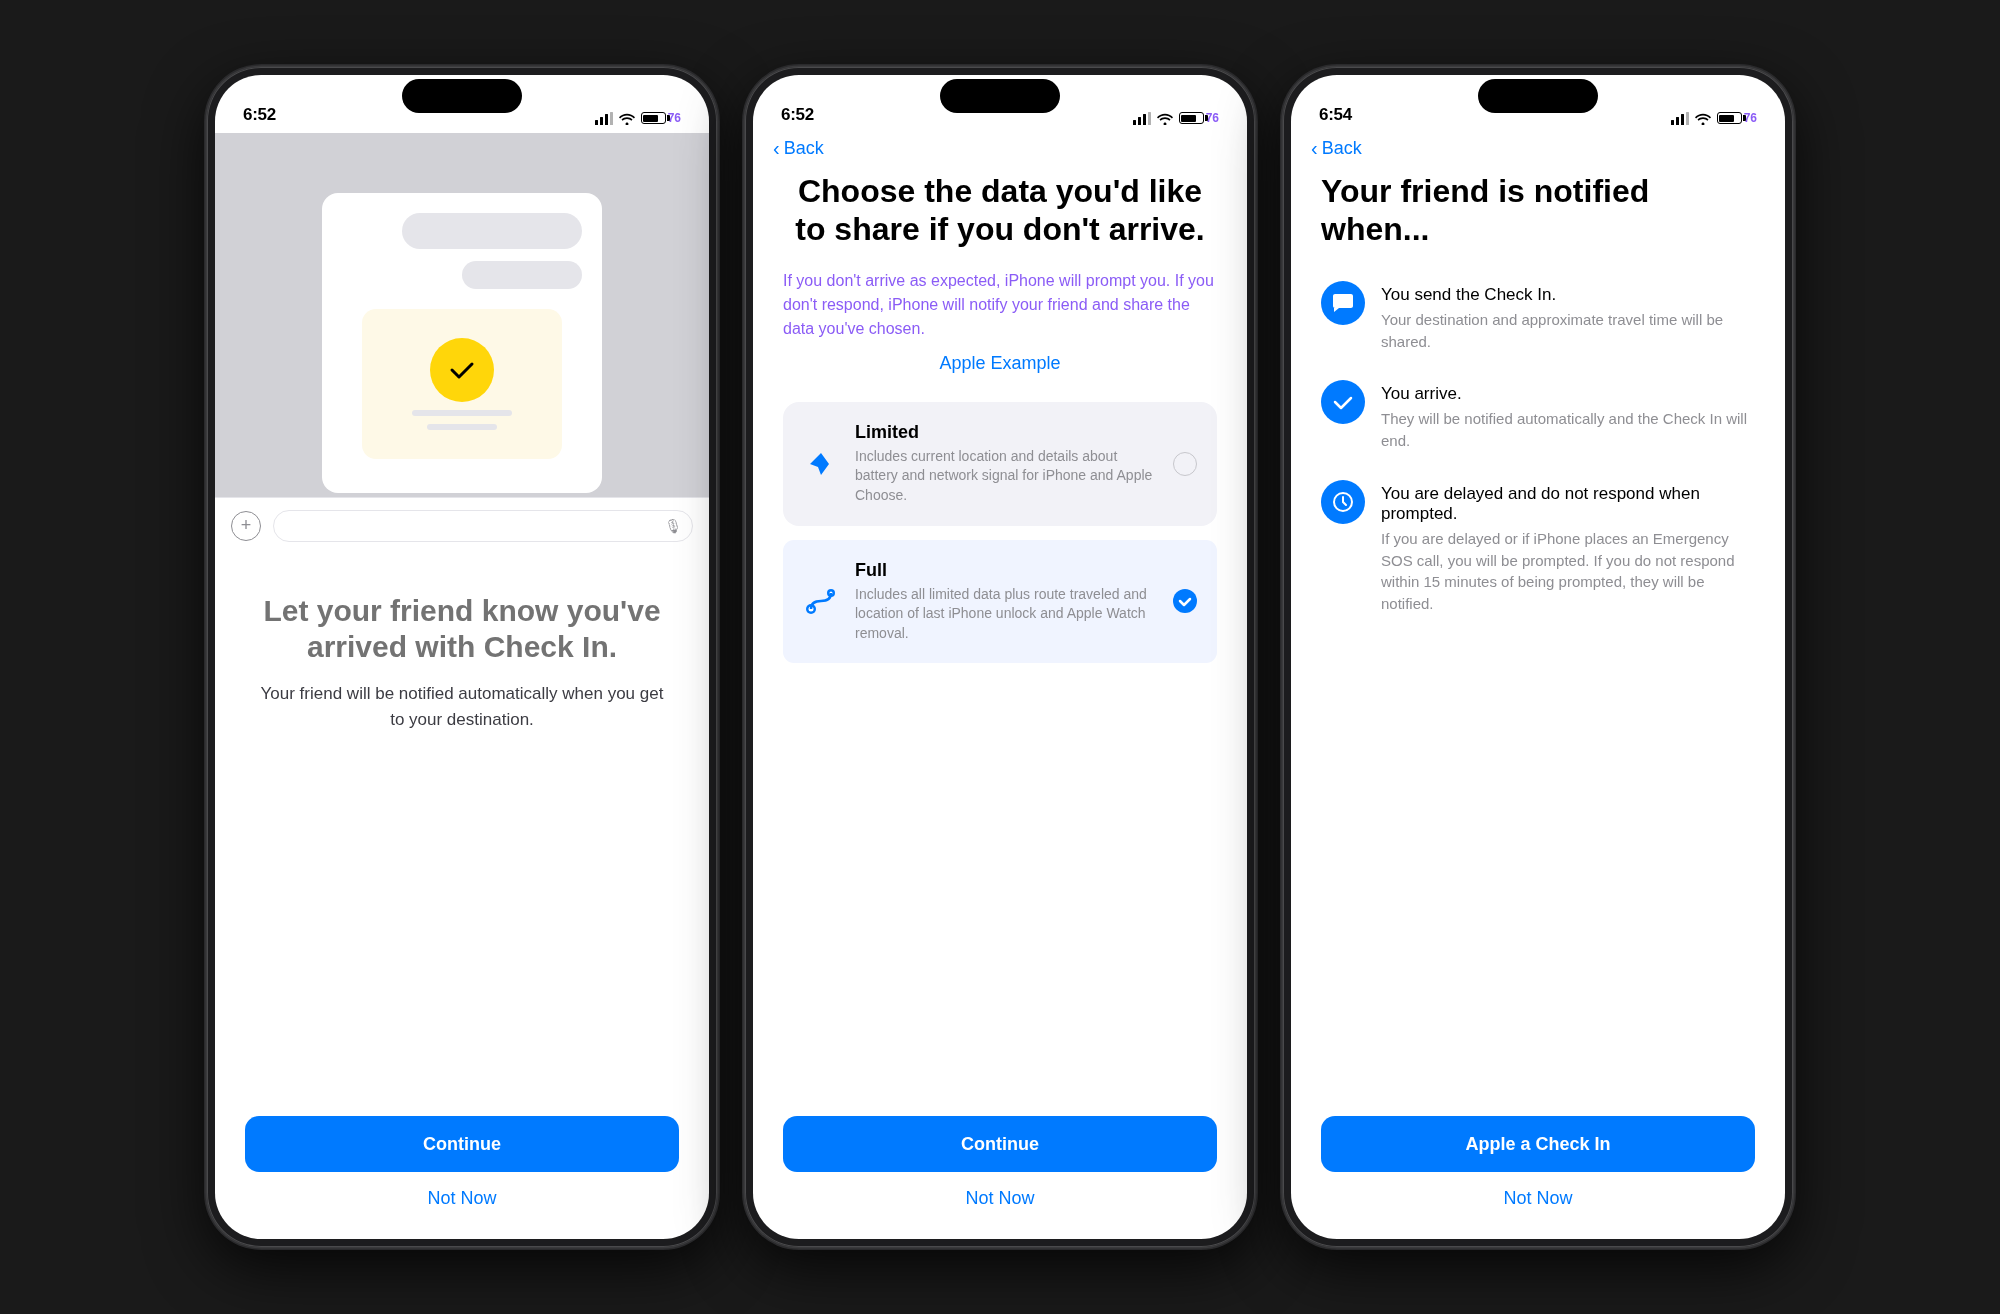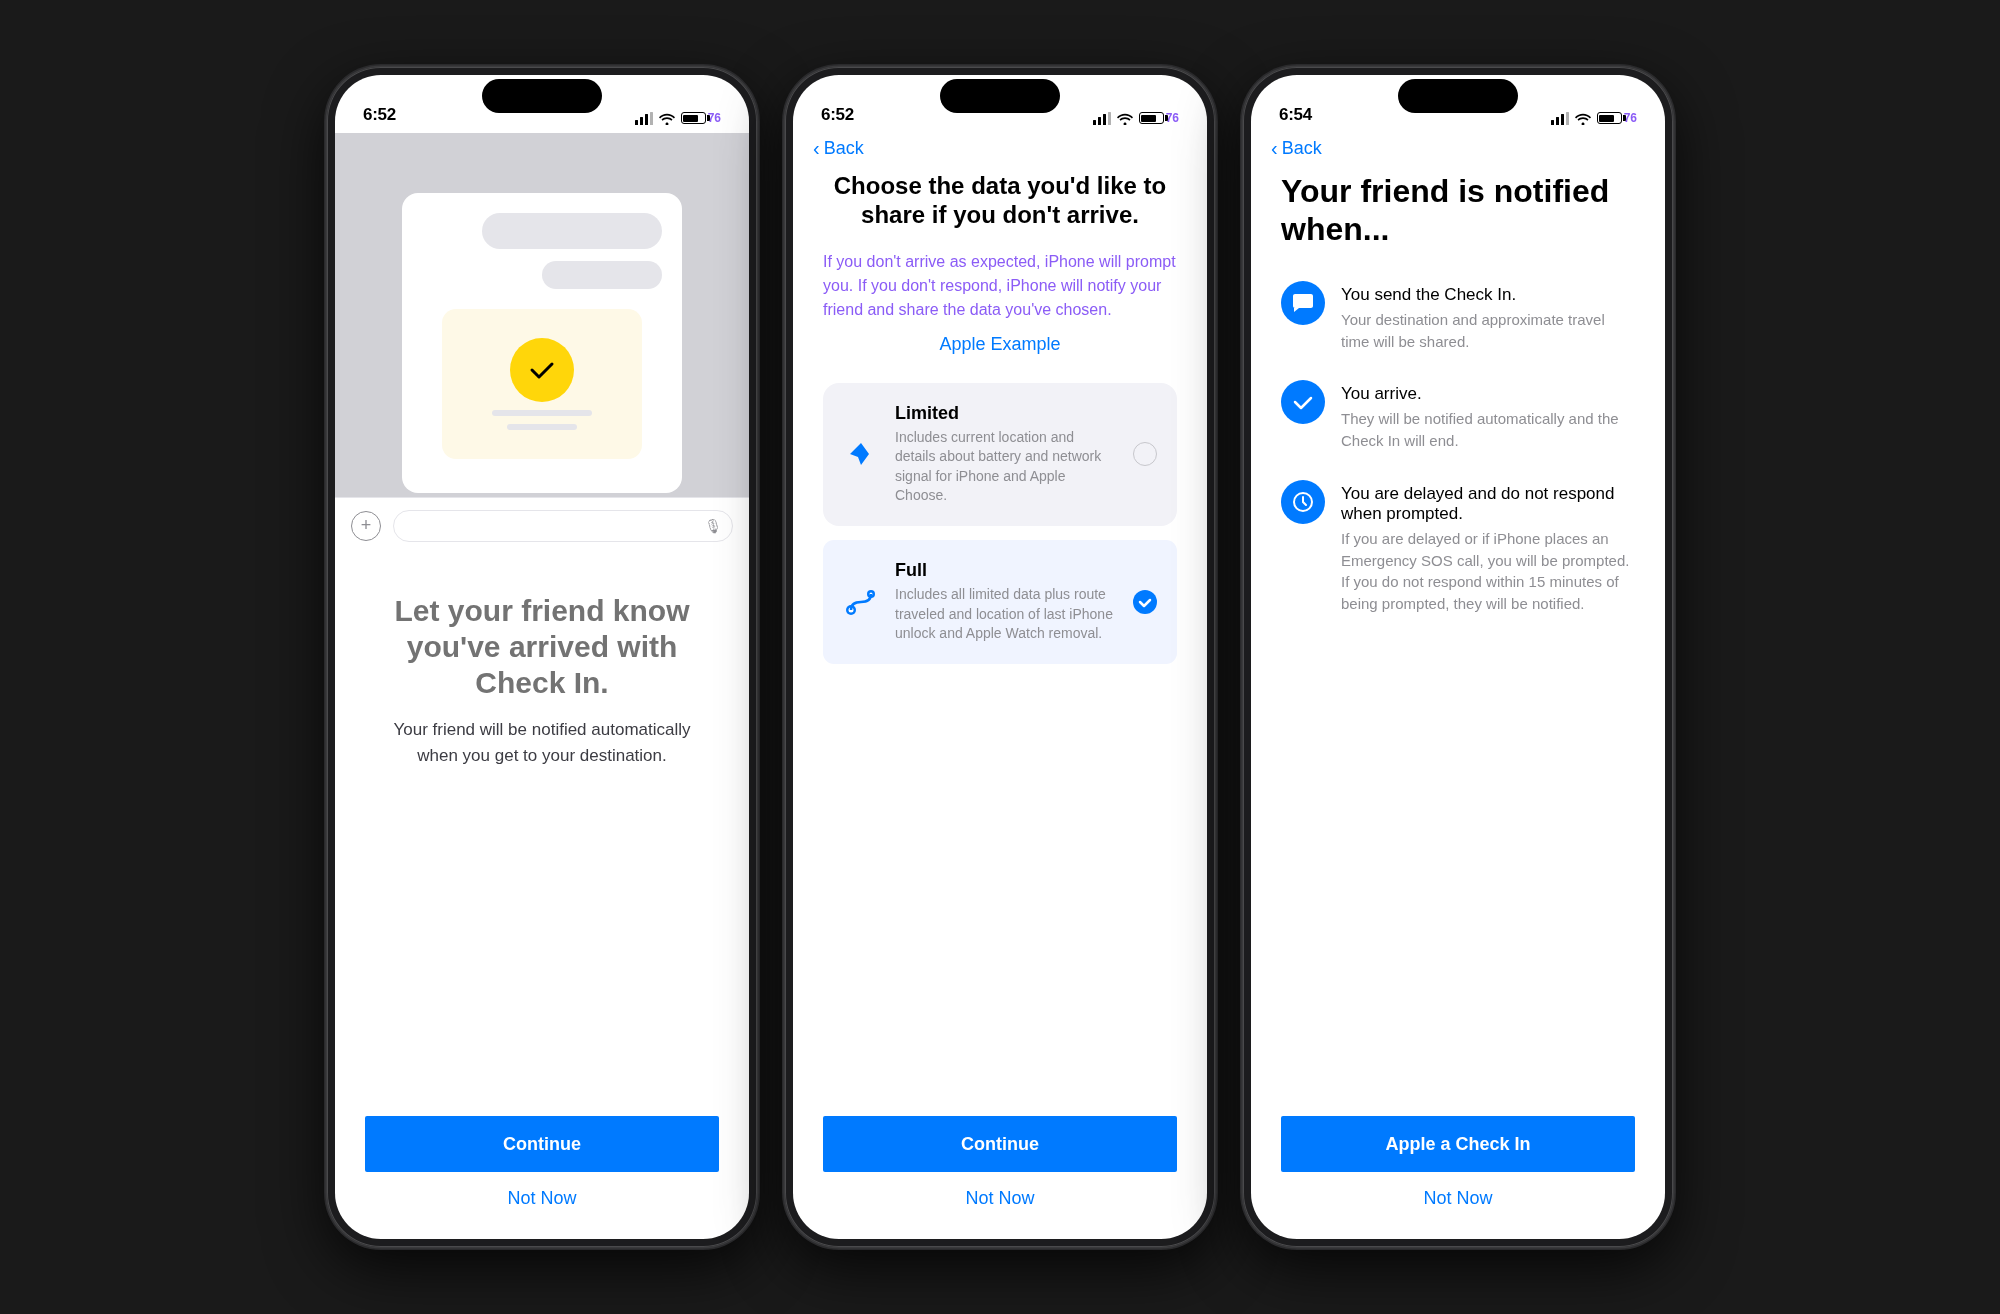--- a/index.html
+++ b/index.html
@@ -19,21 +19,21 @@
     .phones-container {
       display: flex;
       gap: 28px;
       align-items: center;
       justify-content: center;
       padding: 40px;
     }
 
     
     .phone-frame {
-      width: 430px;
+      width: 510px;
       height: 1180px;
       background: #1c1c1e;
       border-radius: 54px;
       position: relative;
       box-shadow:
         0 0 0 1.5px #3a3a3c,
         0 0 0 3px #2a2a2c,
         inset 0 0 0 1px #4a4a4c,
         0 20px 60px rgba(0,0,0,0.8);
       overflow: hidden;
@@ -301,21 +301,21 @@
       display: flex;
       flex-direction: column;
       align-items: center;
       gap: 16px;
     }
 
     .btn-primary {
       width: 100%;
       height: 56px;
       background: #007aff;
-      border-radius: 2px;
+      border-radius: 14px;
       display: flex;
       align-items: center;
       justify-content: center;
       color: white;
       font-size: 18px;
       font-weight: 600;
       cursor: pointer;
     }
 
     .btn-secondary {
@@ -348,21 +348,21 @@
     }
 
     .phone2-body {
       flex: 1;
       padding: 0 30px;
       display: flex;
       flex-direction: column;
     }
 
     .phone2-heading {
-      font-size: 24px;
+      font-size: 32px;
       font-weight: 800;
       color: #000;
       text-align: center;
       line-height: 1.2;
       margin-bottom: 20px;
     }
 
     .phone2-subtext {
       font-size: 16px;
       color: #8b5cf6;

